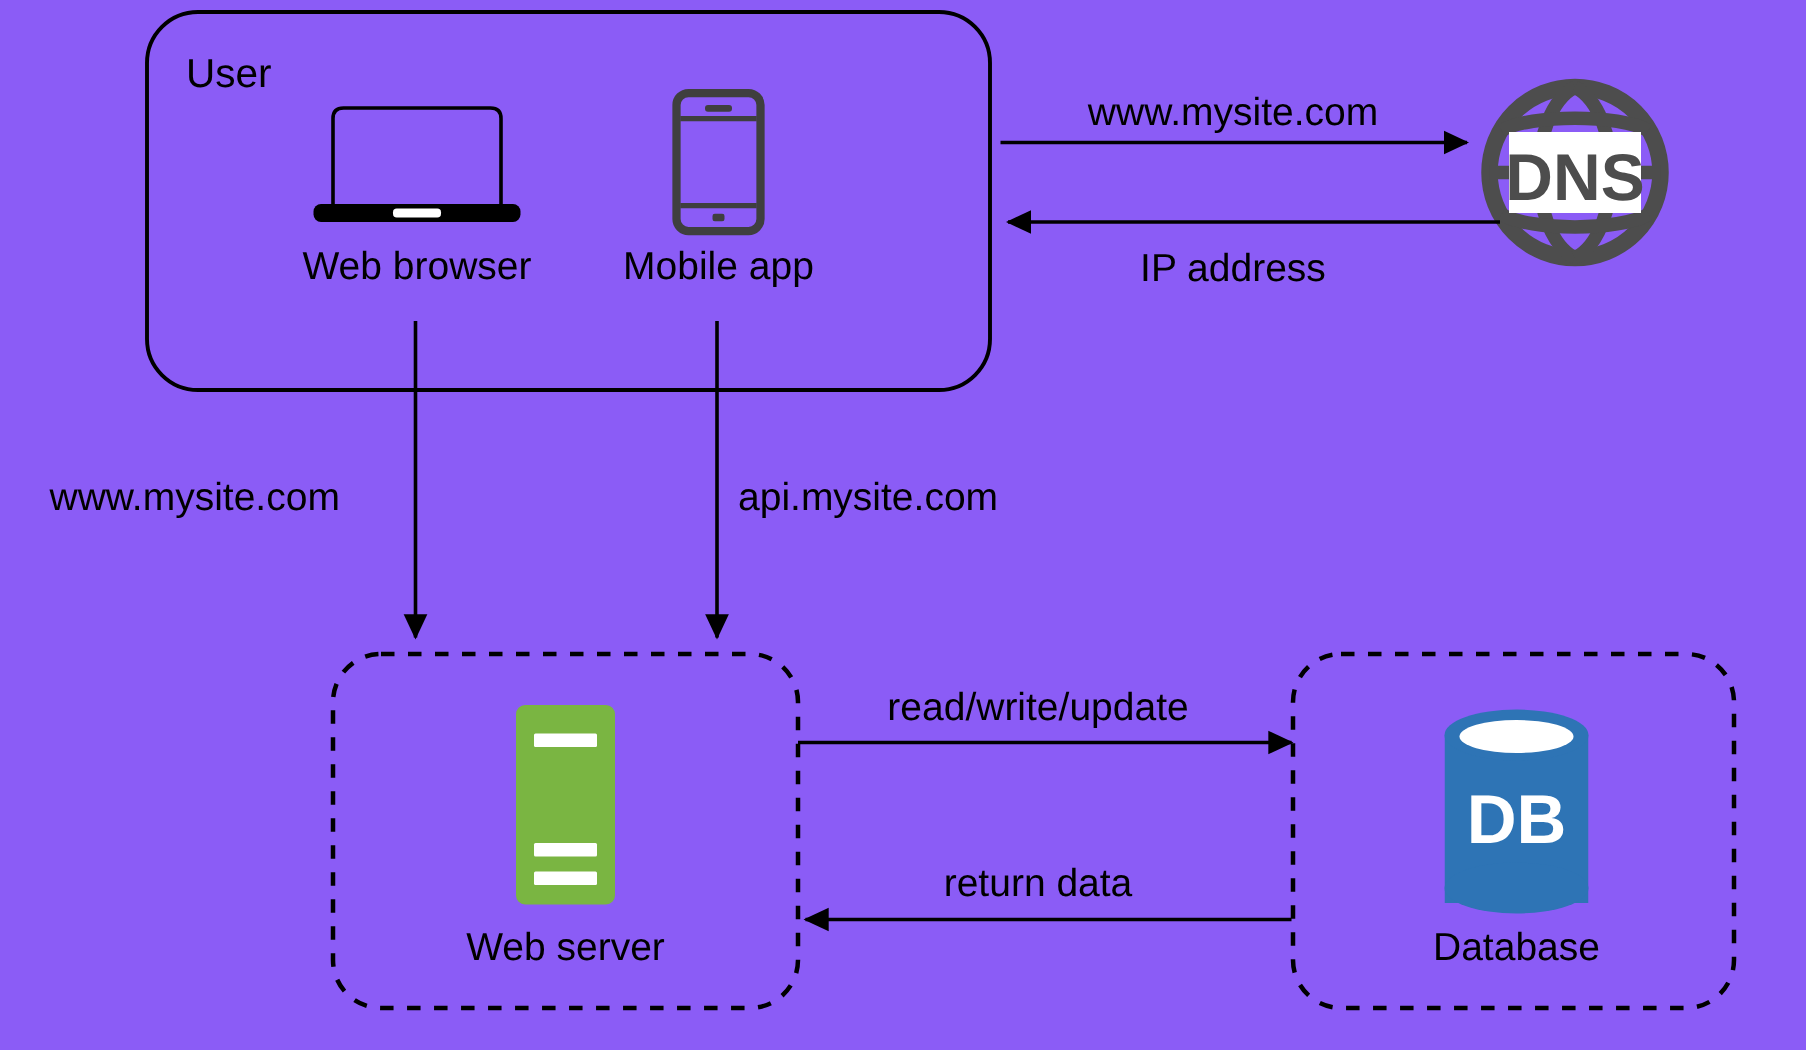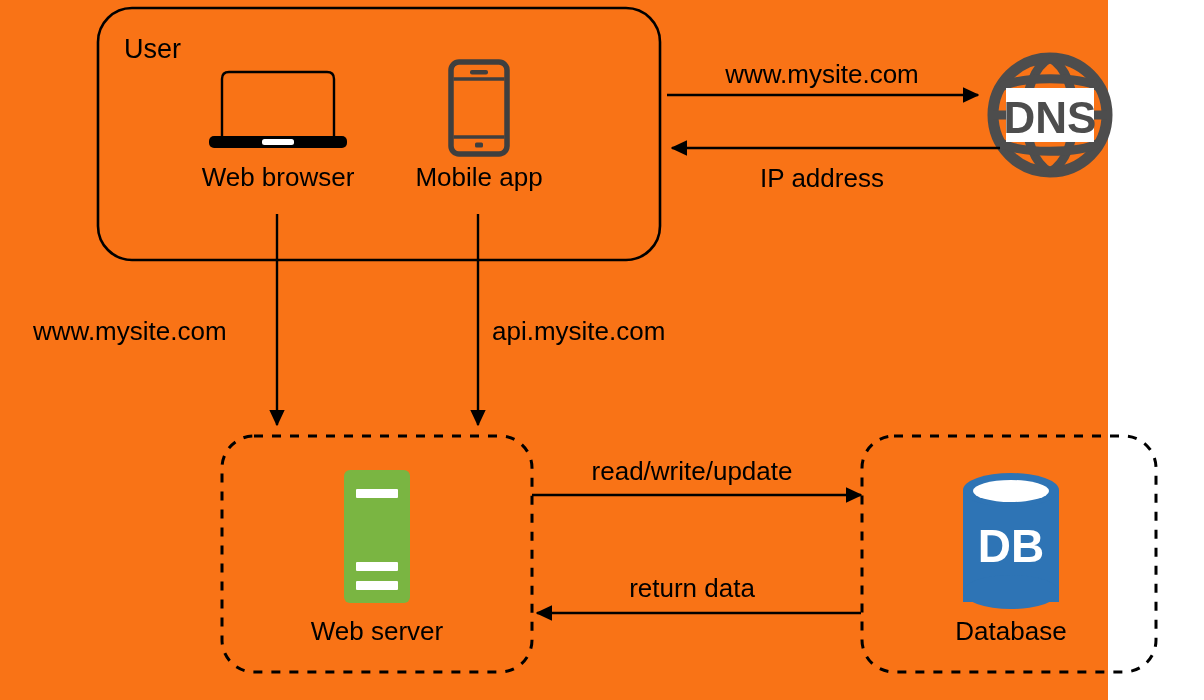--- a/index.html
+++ b/index.html
@@ -8,23 +8,23 @@
     background: #ffffff;
   }
   body {
     width: 1204px;
     height: 700px;
     overflow: hidden;
     font-family: "Liberation Sans", sans-serif;
   }
   #diagram-root {
     position: relative;
-    width: 1108px;
+    width: 1204px;
     height: 700px;
-    background: #f97316;
+    background: #8b5cf6;
   }
   svg.canvas {
     position: absolute;
     top: 0;
     left: 0;
     width: 1204px;
     height: 700px;
   }
   .dtext {
     font-family: "Liberation Sans", sans-serif;

